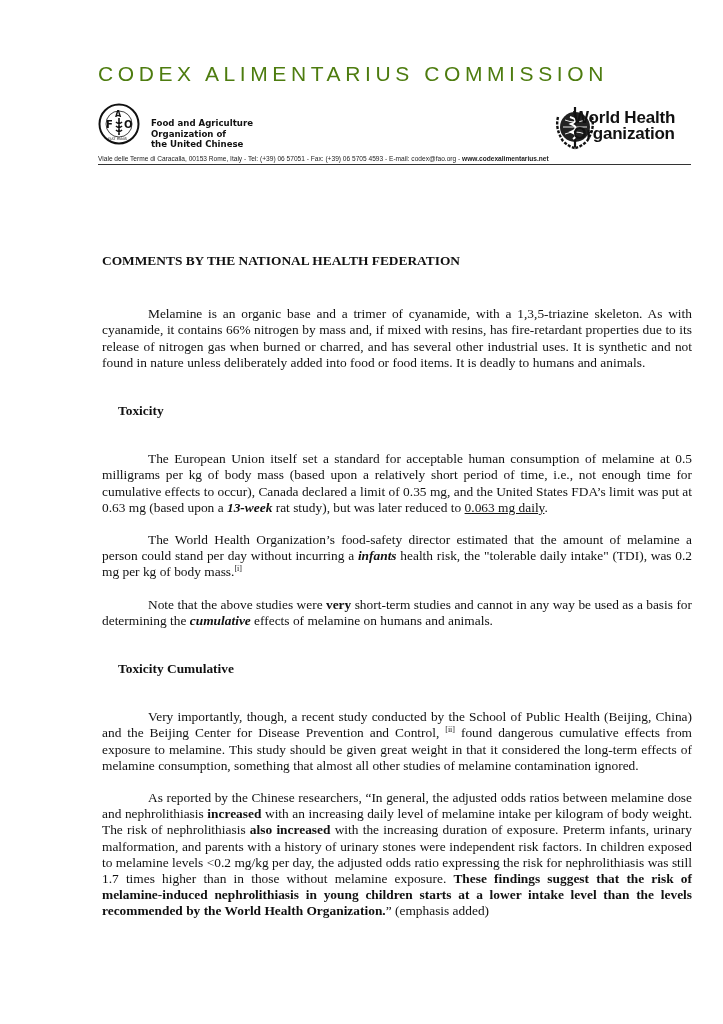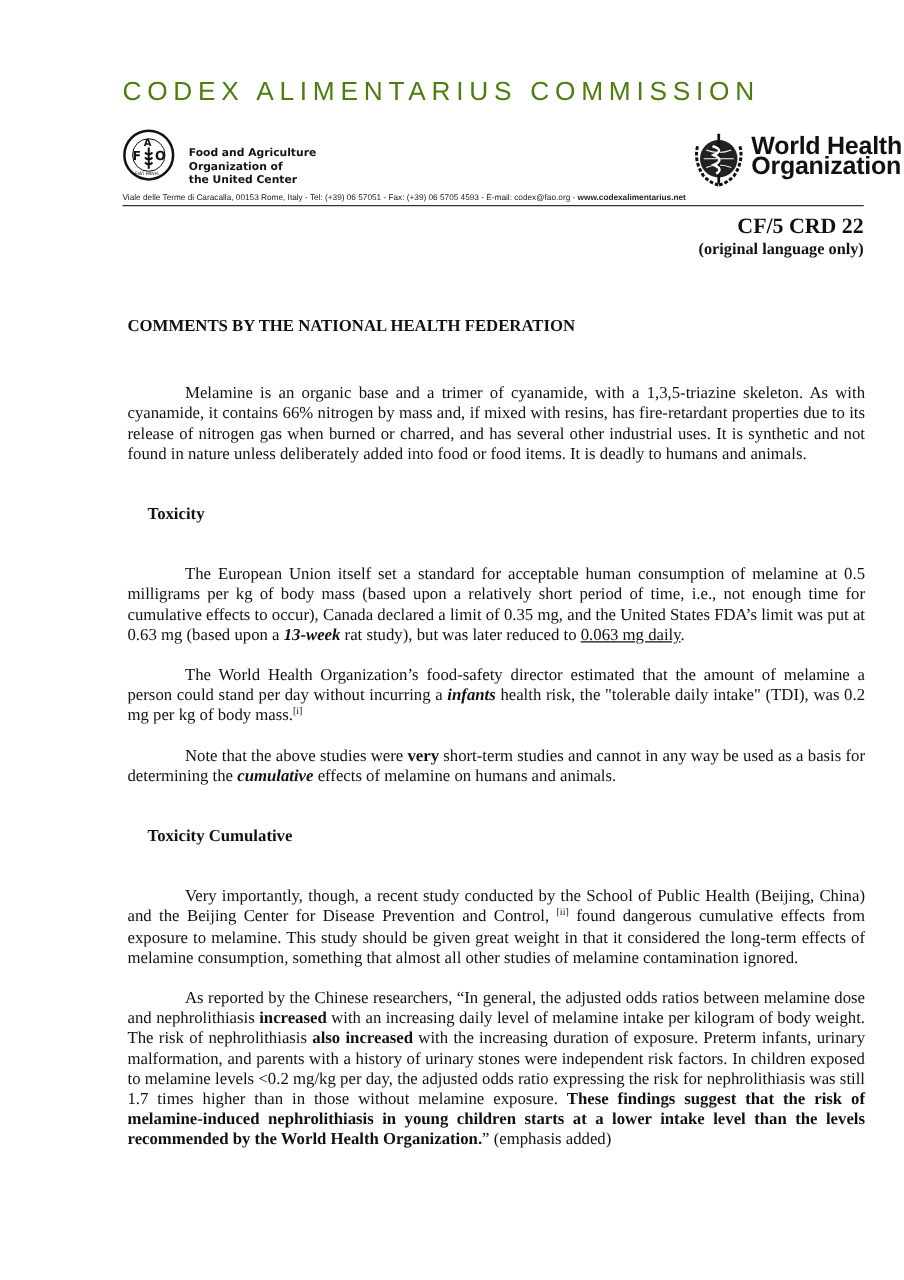--- a/index.html
+++ b/index.html
@@ -10,23 +10,24 @@
     font-family: "Liberation Sans", sans-serif; font-size: 21px; letter-spacing: 4.6px;
     color: #4d7c0f; white-space: nowrap; font-weight: normal;
   }
   .fao-logo { position: absolute; left: 98px; top: 103px; width: 42px; height: 42px; }
   .fao-text {
     position: absolute; left: 151px; top: 106px;
     font-family: "DejaVu Sans", sans-serif; font-weight: bold; font-size: 8.6px; line-height: 10.6px; color: #111; margin-top: 12px;
   }
   .who-logo { position: absolute; left: 551px; top: 103px; width: 48px; height: 48px; }
   .who-text {
-    position: absolute; left: 601px; top: 110px;
-    font-family: "Liberation Sans", sans-serif; font-weight: bold; font-size: 20px; line-height: 15.5px; color: #111;
+    position: absolute; left: 573px; top: 110px;
+    font-family: "Liberation Sans", sans-serif; font-weight: bold; font-size: 17px; line-height: 15.5px; color: #111;
     letter-spacing: -0.2px;
+    text-align: center;
   }
   .address-line {
     position: absolute; left: 98px; top: 155px; width: 593px;
     font-family: "Liberation Sans", sans-serif; font-size: 6.6px; color: #222; white-space: nowrap;
     border-bottom: 1px solid #333; padding-bottom: 2px;
   }
   .address-line .web { font-weight: bold; }
   .doc-ref {
     position: absolute; right: 32px; top: 170px; text-align: right;
     font-family: "Liberation Serif", serif; font-weight: bold; color: #111;
@@ -61,42 +62,38 @@
     <circle cx="21" cy="21" r="13" fill="none" stroke="#111" stroke-width="0.8"></circle>
     <text x="8" y="25" font-family="DejaVu Sans, sans-serif" font-weight="bold" font-size="10" fill="#111">F</text>
     <text x="17" y="14" font-family="DejaVu Sans, sans-serif" font-weight="bold" font-size="8" fill="#111">A</text>
     <text x="26" y="25" font-family="DejaVu Sans, sans-serif" font-weight="bold" font-size="10" fill="#111">O</text>
     <path d="M21 15 L21 32 M18 19 Q21 22 24 19 M18 23 Q21 26 24 23 M18 27 Q21 30 24 27" stroke="#111" stroke-width="1.6" fill="none"></path>
     <text x="10" y="37" font-family="DejaVu Sans, sans-serif" font-size="3.6" fill="#111">FIAT PANIS</text>
   </svg>
   <div class="fao-text">
     <div>Food and Agriculture</div>
     <div>Organization of</div>
-    <div>the United Center</div>
+    <div>the United Chinese</div>
   </div>
 
   <svg class="who-logo" viewBox="0 0 48 48">
     <circle cx="24" cy="24" r="15" fill="#222"></circle>
     <path d="M12 24 H36 M24 9 V39 M14 17 Q24 21 34 17 M14 31 Q24 27 34 31" stroke="#fff" stroke-width="0.9" fill="none"></path>
     <path d="M24 4 V44" stroke="#111" stroke-width="2.2"></path>
     <path d="M19 14 Q29 17 20 21 Q29 25 20 29 Q28 32 22 36" stroke="#fff" stroke-width="2" fill="none"></path>
     <path d="M7 14 Q4 26 12 38 Q18 44 24 45" stroke="#111" stroke-width="2.4" fill="none" stroke-dasharray="3 1.5"></path>
     <path d="M41 14 Q44 26 36 38 Q30 44 24 45" stroke="#111" stroke-width="2.4" fill="none" stroke-dasharray="3 1.5"></path>
   </svg>
   <div class="who-text">
     <div>World Health</div>
     <div>Organization</div>
   </div>
 
   <div class="address-line"><span>Viale delle Terme di Caracalla, 00153 Rome, Italy - Tel: (+39) 06 57051 - Fax: (+39) 06  5705 4593 - E-mail: codex@fao.org - </span><span class="web">www.codexalimentarius.net</span></div>
 
-  <div class="doc-ref">
-    <div class="code">CF/5 CRD 22</div>
-    <div class="lang">(original language only)</div>
-  </div>
 
   <div class="content">
     <div class="gap-agenda"></div>
     <div class="heading">COMMENTS BY THE NATIONAL HEALTH FEDERATION</div>
     <div class="gap-big"></div>
 
     <p class="para">Melamine is an organic base and a trimer of cyanamide, with a 1,3,5-triazine skeleton.  As with cyanamide, it contains 66% nitrogen by mass and, if mixed with resins, has fire-retardant properties due to its release of nitrogen gas when burned or charred, and has several other industrial uses.  It is synthetic and not found in nature unless deliberately added into food or food items.  It is deadly to humans and animals.</p>
     <div class="gap"></div>
 
     <div class="subheading">Toxicity</div>

